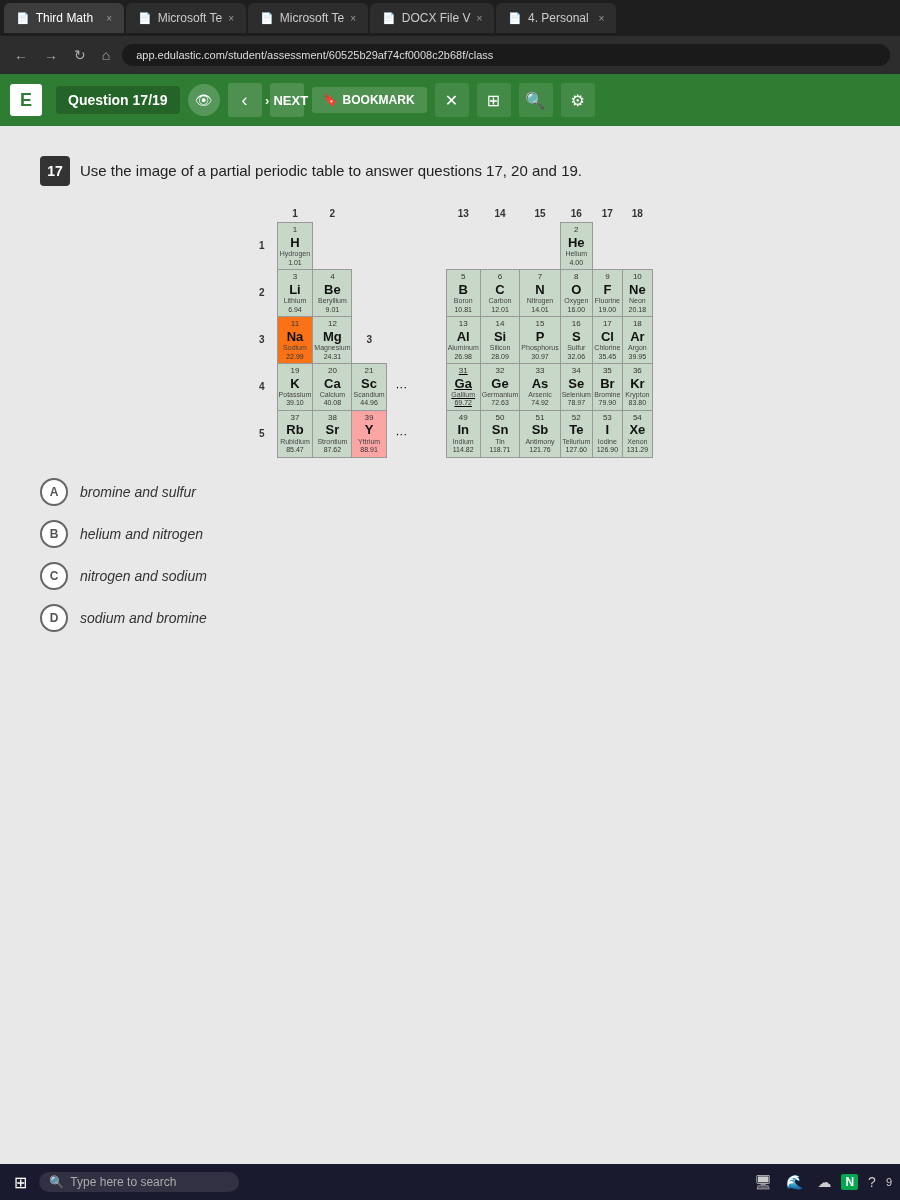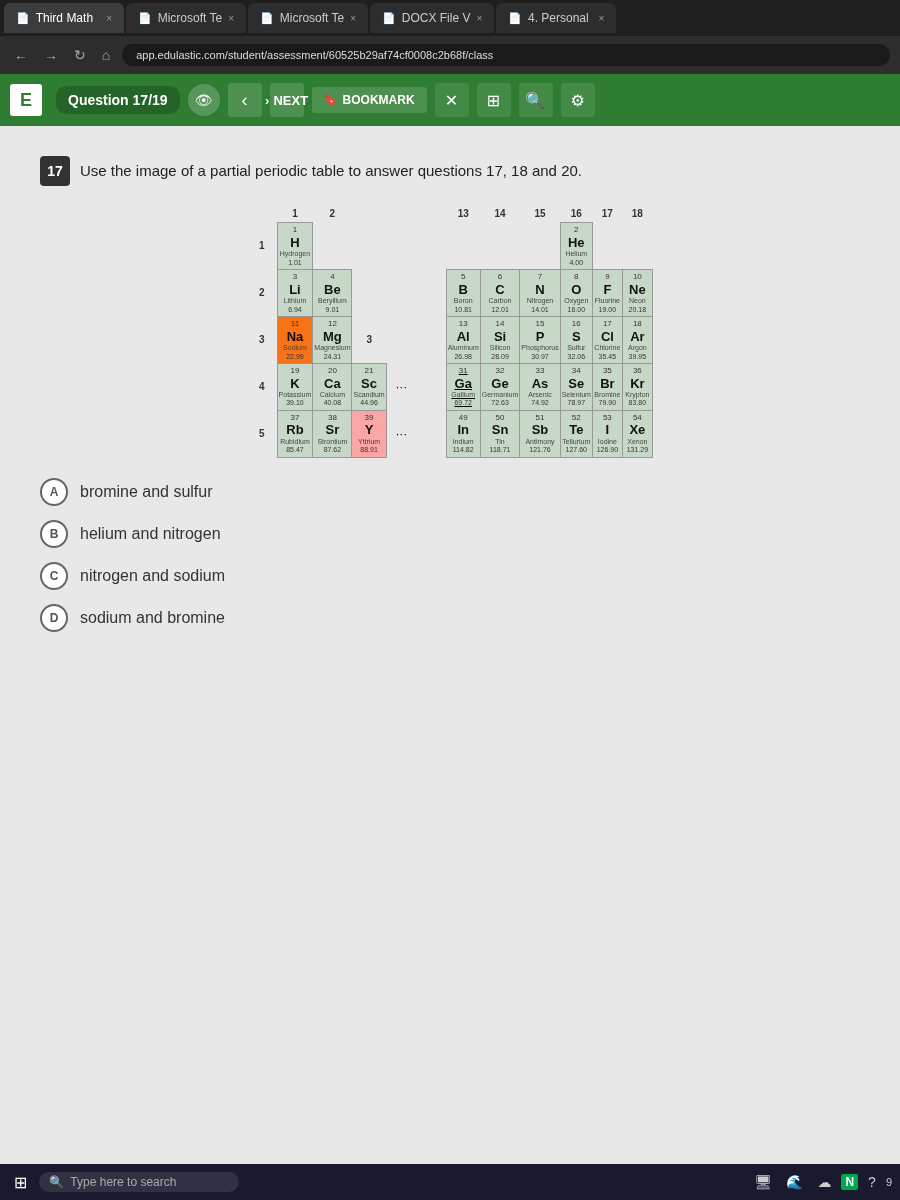--- a/index.html
+++ b/index.html
@@ -82,21 +82,21 @@
       justify-content: center;
       border-radius: 3px;
       margin-right: 6px;
     }
     .question-label {
       color: #fff;
       font-size: 14px;
       font-weight: bold;
       background: rgba(0,0,0,0.2);
       padding: 6px 12px;
-      border-radius: 10px;
+      border-radius: 4px;
     }
     .eye-btn {
       background: rgba(255,255,255,0.2);
       border: none;
       border-radius: 50%;
       width: 32px;
       height: 32px;
       color: #fff;
       font-size: 14px;
       cursor: pointer;
@@ -252,22 +252,23 @@
       align-items: center;
       justify-content: center;
       font-size: 12px;
       font-weight: bold;
       color: #555;
       margin-right: 12px;
       flex-shrink: 0;
       background: #fff;
     }
     .choice-text {
-      font-size: 16px;
+      font-size: 14px;
       color: #333;
+      font-style: italic;
     }
 
     
     .taskbar {
       position: fixed;
       bottom: 0;
       left: 0;
       width: 900px;
       height: 36px;
       background: #1a1a2e;
@@ -355,21 +356,21 @@
   <button class="toolbar-icon-btn">✕</button>
   <button class="toolbar-icon-btn">⊞</button>
   <button class="toolbar-icon-btn">🔍</button>
   <button class="toolbar-icon-btn">⚙</button>
 </div>
 
 <div class="main-content">
 
   <div class="question-text">
     <span class="question-number-box">17</span>
-    <span>Use the image of a partial periodic table to answer questions 17, 18 and 20.</span>
+    <span>Use the image of a partial periodic table to answer questions 17, 20 and 19.</span>
   </div>
 
   <div class="periodic-table-container">
     <table class="periodic-table">
 
       <tbody>
           <tr>
         <td class="group-header"></td>
         <td class="group-header">1</td>
         <td class="group-header">2</td>

